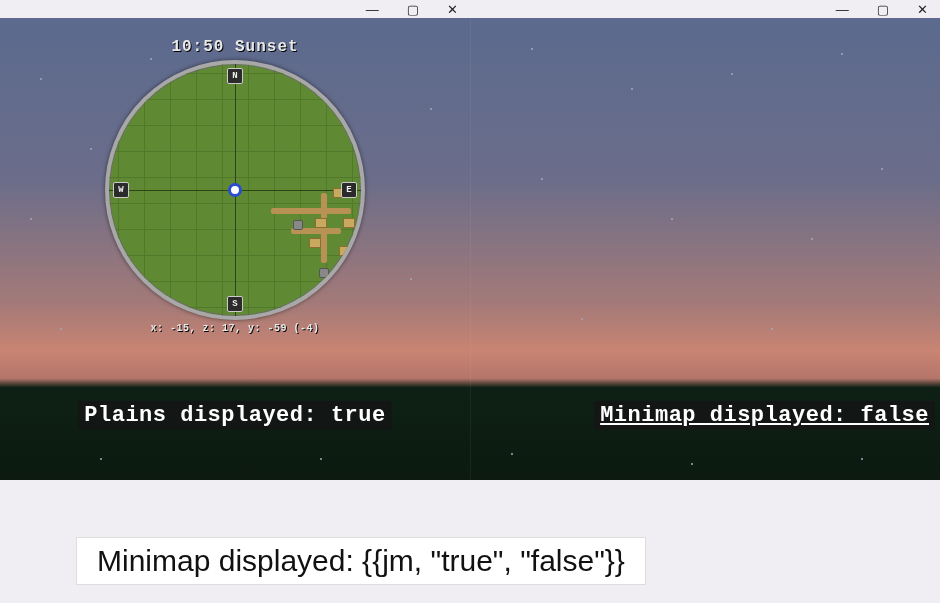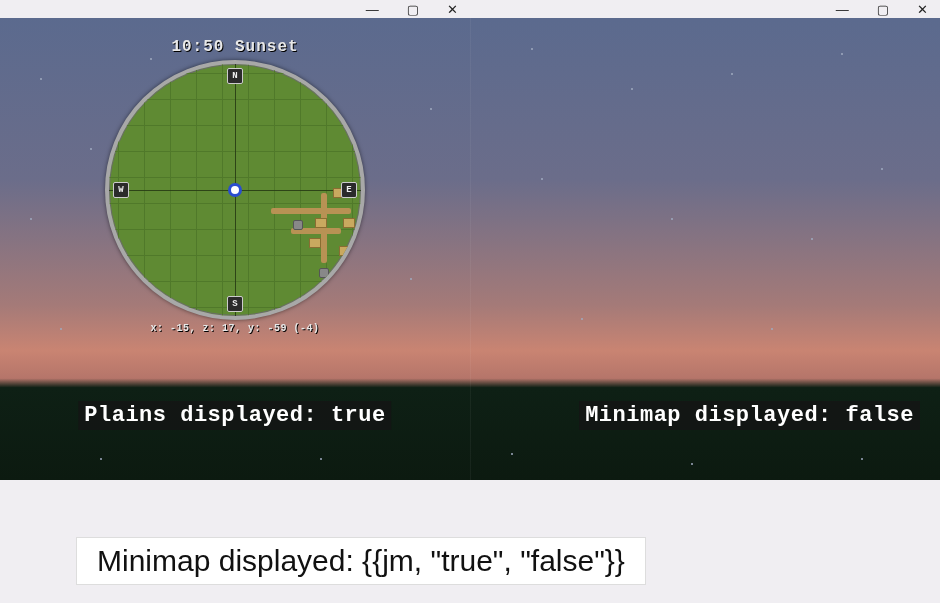--- a/index.html
+++ b/index.html
@@ -77,21 +77,21 @@
 .mob { position: absolute; width: 10px; height: 10px; background: #888; border: 1px solid #555; border-radius: 2px; }
 .minimap-coords { font-size: 10px; margin-top: 3px; text-shadow: 1px 1px 0 #000; letter-spacing: 0.5px; }
 .minimap-biome { font-size: 10px; text-shadow: 1px 1px 0 #000; letter-spacing: 0.5px; }
 
 .caption {
   position: absolute; bottom: 50px; left: 50%; transform: translateX(-50%);
   white-space: nowrap;
   font-family: 'Courier New', monospace; font-weight: bold; font-size: 22px;
   color: #fff; background: rgba(20,20,20,0.78); padding: 2px 6px; letter-spacing: 0.5px;
 }
-.caption.right-cap { left: auto; right: 20px; transform: none; }
+.caption.right-cap { left: auto; right: 5px; transform: none; text-decoration: underline; }
 
 .template-strip {
   position: absolute; left: 76px; bottom: 18px;
   background: #fff; padding: 6px 20px;
   font-family: Arial, Helvetica, sans-serif; font-size: 30px; color: #111;
   border: 1px solid #ddd;
 }
 </style>
 </head>
 <body>

